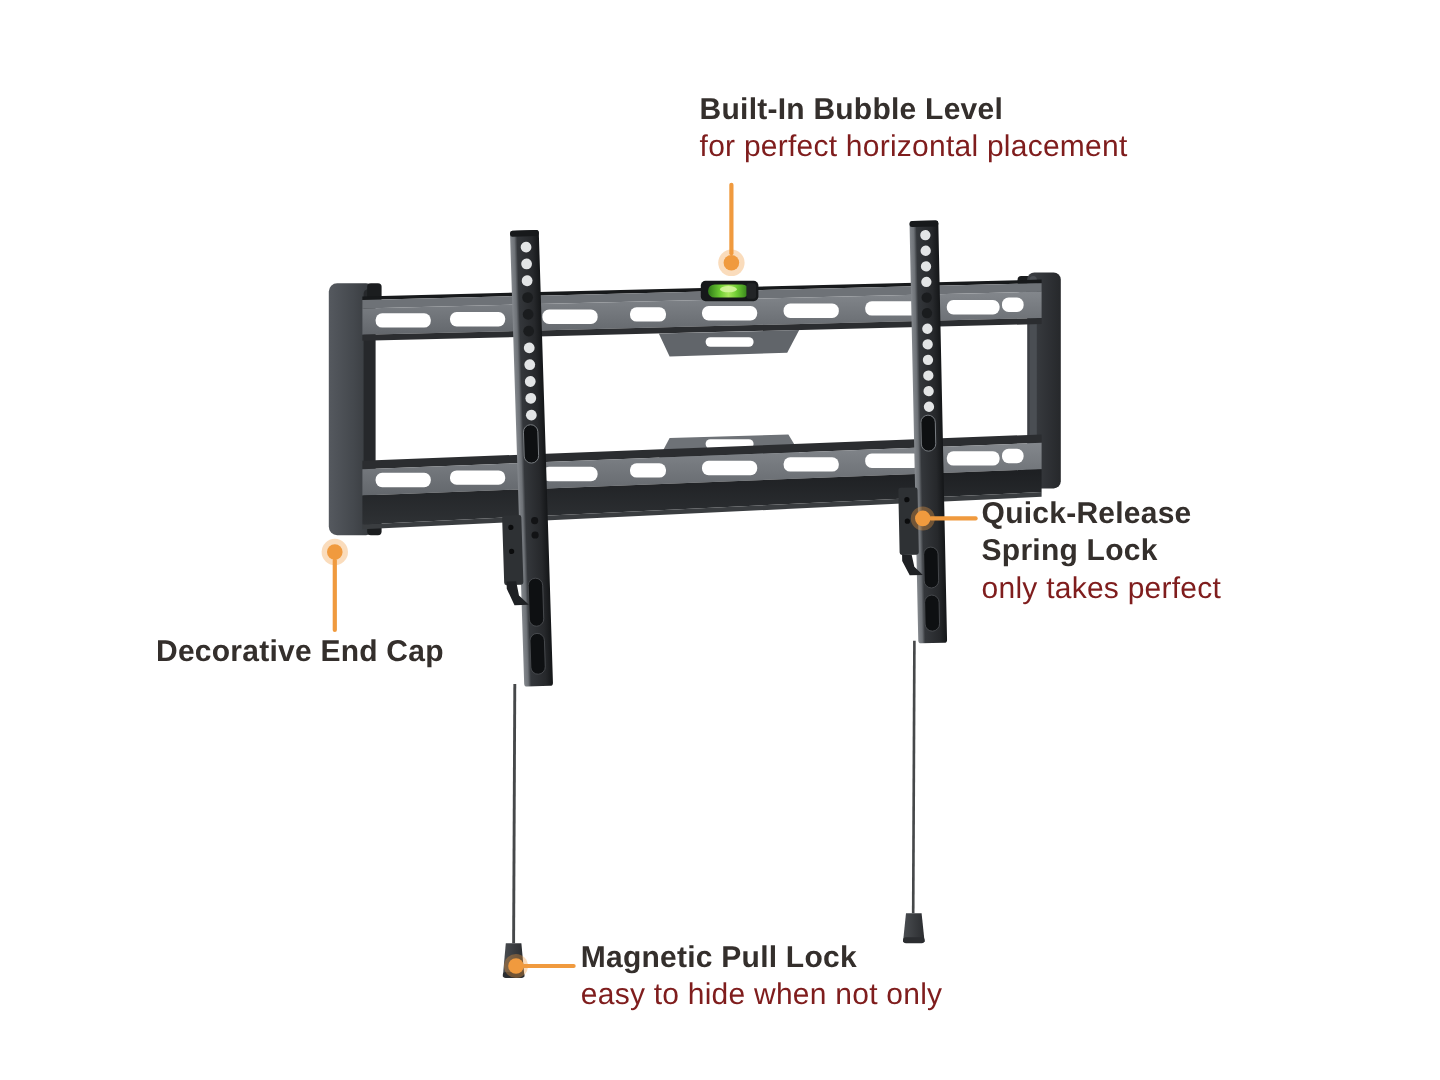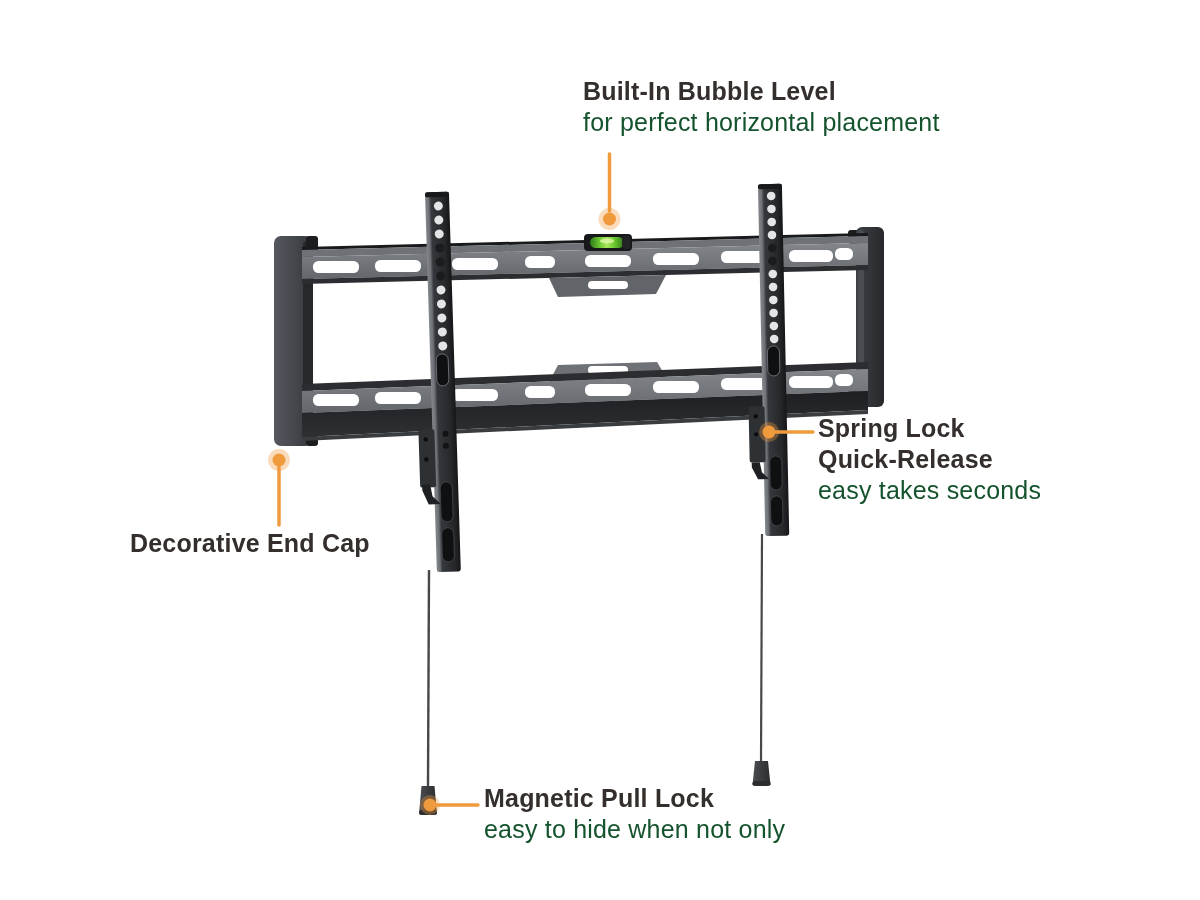--- a/index.html
+++ b/index.html
@@ -2,21 +2,21 @@
 <html><head>
 <meta charset="utf-8">
 <style>
   html,body{margin:0;padding:0;background:#ffffff;}
   body{width:1200px;height:900px;position:relative;overflow:hidden;
        font-family:"Liberation Sans","DejaVu Sans",sans-serif;}
   .stage{position:absolute;left:0;top:14px;width:1164px;height:900px;}
   svg.illustration{position:absolute;left:0;top:0;}
   .callout{position:absolute;color:#342f2c;}
   .callout .title{font-weight:700;font-size:25px;line-height:31px;color:#342f2c;letter-spacing:0.2px;}
-  .callout .sub{font-weight:400;font-size:25px;line-height:30px;color:#14532d;letter-spacing:0.2px;}
+  .callout .sub{font-weight:400;font-size:25px;line-height:30px;color:#7f1d1d;letter-spacing:0.2px;}
   .co-top{left:583px;top:62px;}
   .co-right{left:818px;top:399px;}
   .co-right .title{line-height:31px;}
   .co-left{left:130px;top:514px;width:310px;text-align:left;}
   .co-bottom{left:484px;top:769px;}
 </style>
 </head>
 <body>
 
 <div class="stage">
@@ -215,23 +215,23 @@
       <line x1="437" y1="791" x2="478" y2="791" stroke="#f09a3e" stroke-width="3.5" stroke-linecap="round"></line>
     </g>
   </svg>
 
   <div class="callout co-top">
     <div class="title">Built-In Bubble Level</div>
     <div class="sub">for perfect horizontal placement</div>
   </div>
 
   <div class="callout co-right">
+    <div class="title">Quick-Release</div>
     <div class="title">Spring Lock</div>
-    <div class="title">Quick-Release</div>
-    <div class="sub">easy takes seconds</div>
+    <div class="sub">only takes perfect</div>
   </div>
 
   <div class="callout co-left">
     <div class="title">Decorative End Cap</div>
   </div>
 
   <div class="callout co-bottom">
     <div class="title">Magnetic Pull Lock</div>
     <div class="sub">easy to hide when not only</div>
   </div>

